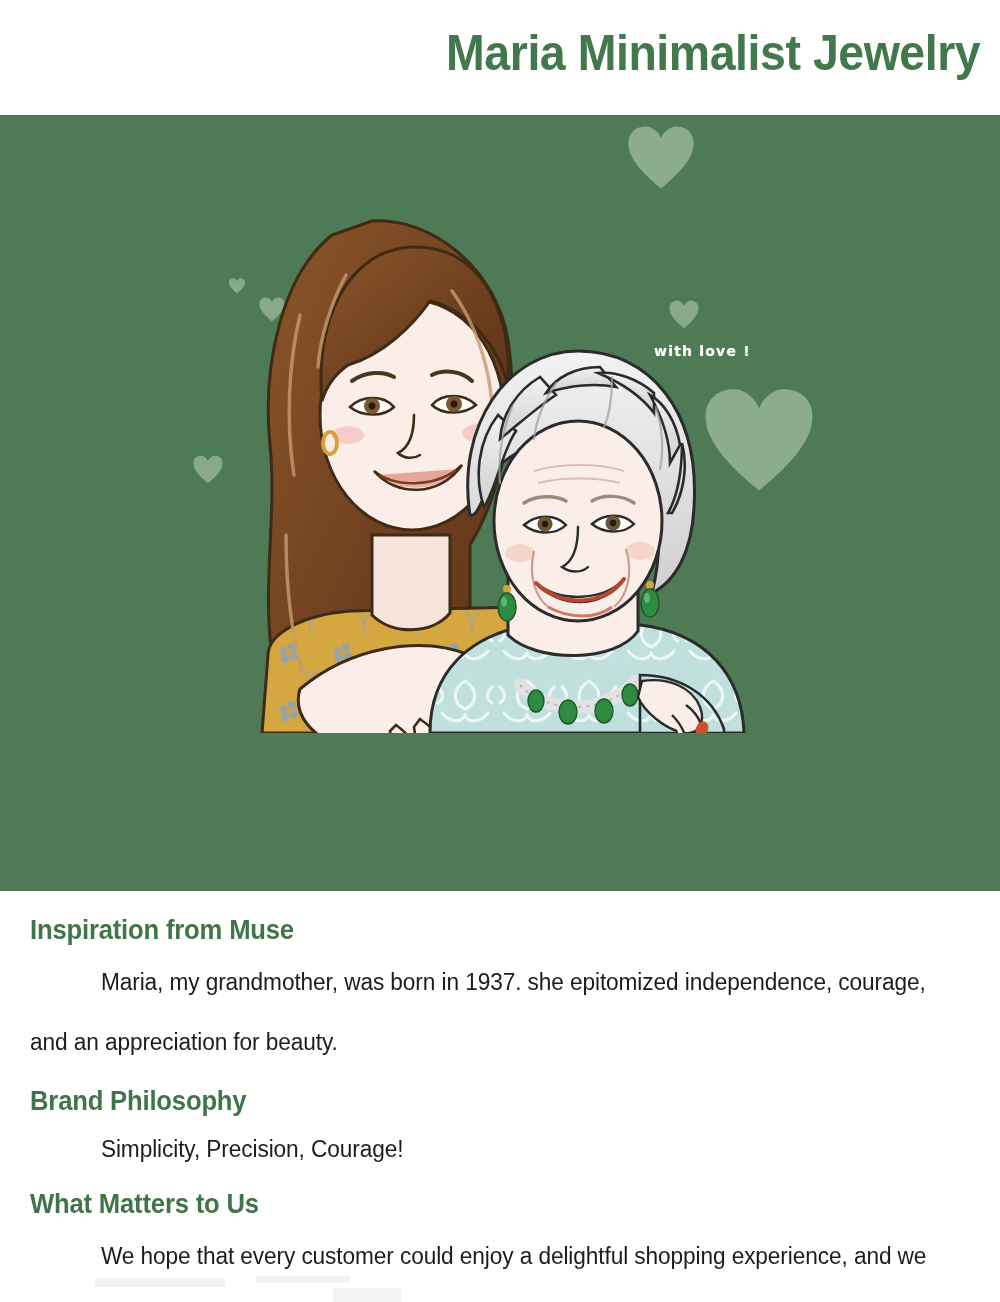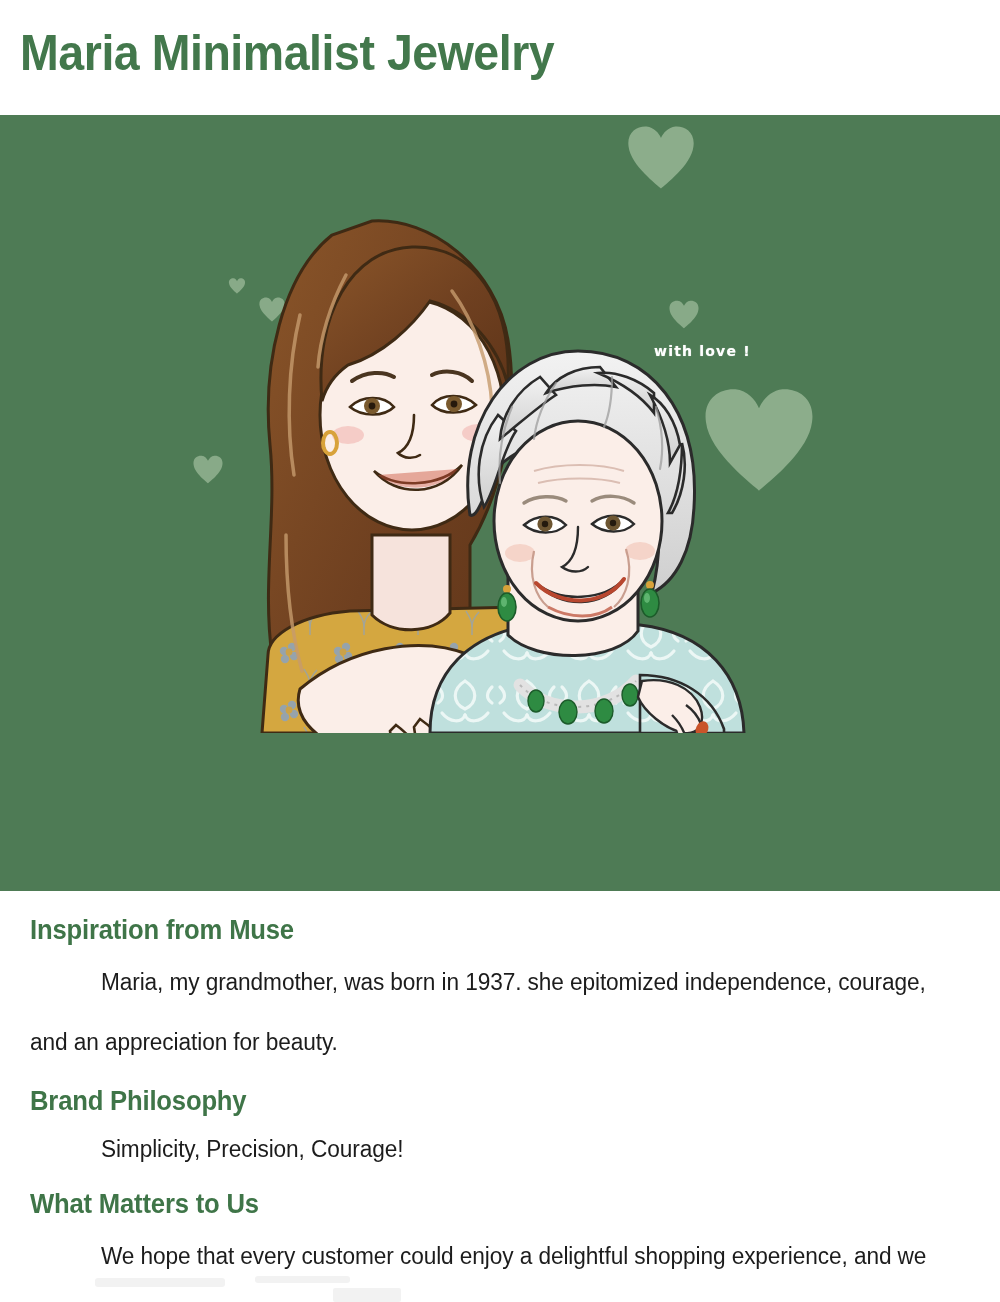--- a/index.html
+++ b/index.html
@@ -15,21 +15,21 @@
     overflow: hidden;
     position: relative;
   }
 
   
   .page-header {
     height: 115px;
     background: #ffffff;
     display: flex;
     align-items: center;
-    justify-content: flex-start;
+    justify-content: flex-end;
     box-sizing: border-box;
     padding-bottom: 10px;
   }
   .brand-title {
     font-family: "Liberation Sans", sans-serif;
     font-weight: bold;
     font-size: 50px;
     letter-spacing: -0.5px;
     color: #43784c;
     transform: scaleX(0.93);

